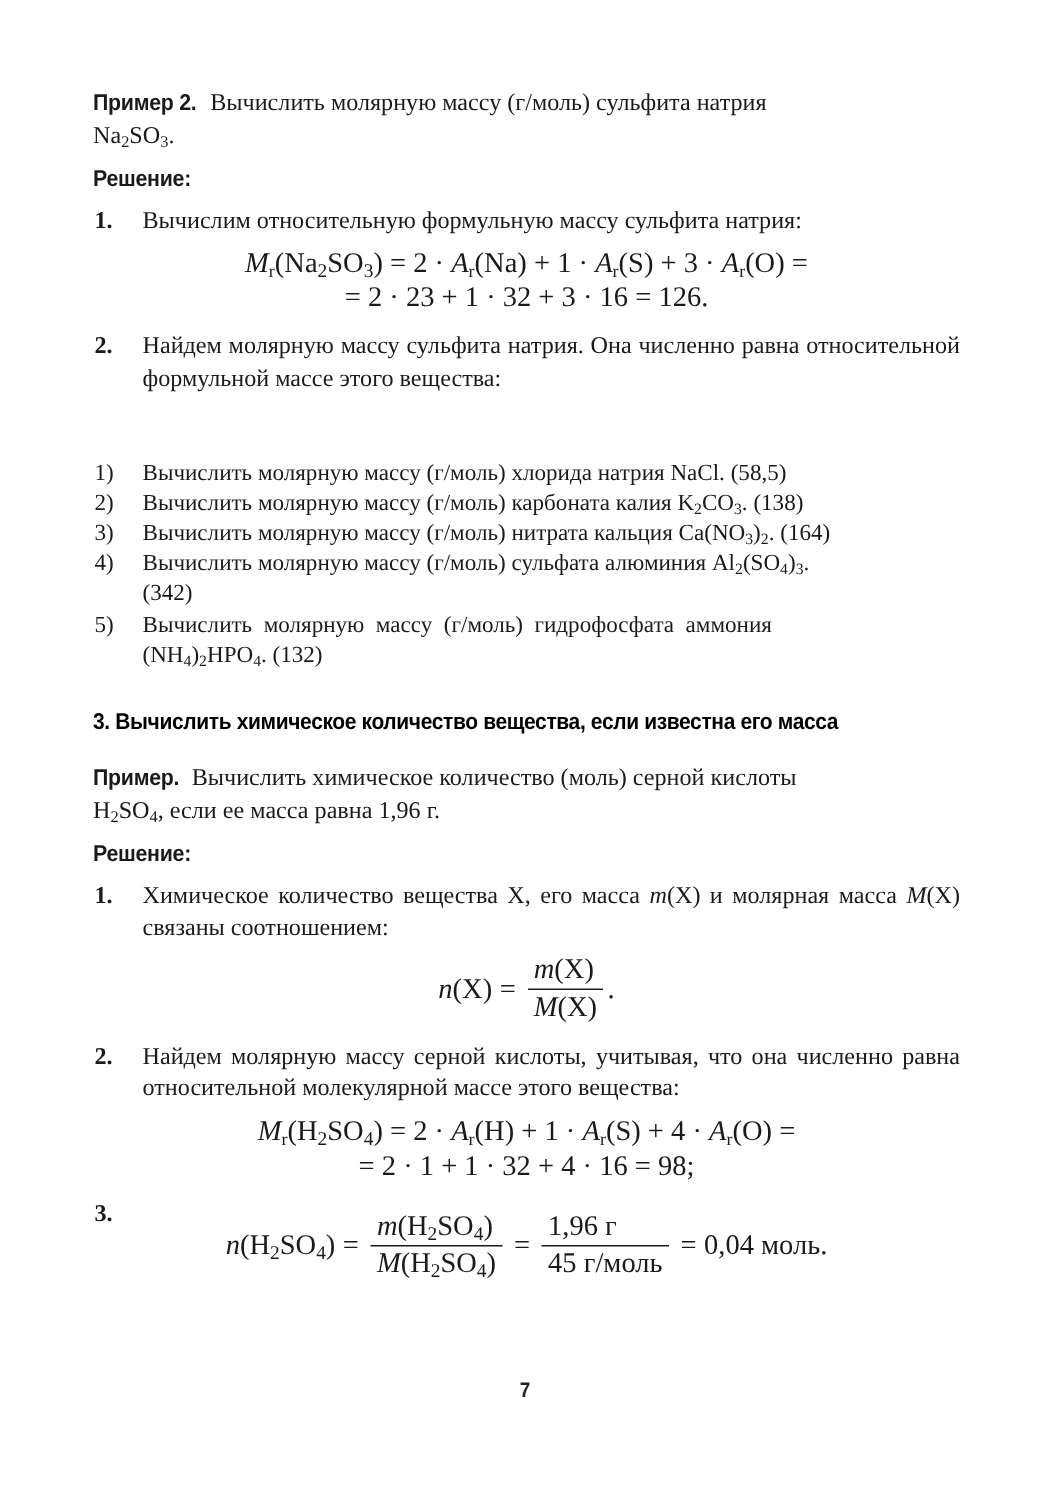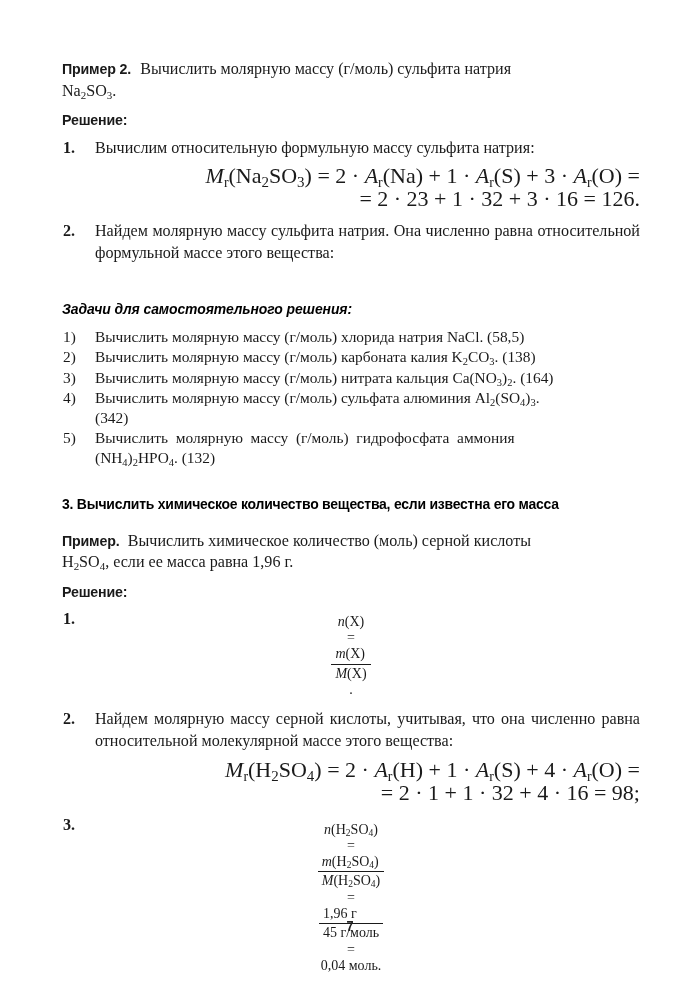--- a/index.html
+++ b/index.html
@@ -104,22 +104,22 @@
   .task.nojust { text-align: left; }
   .task > .num {
     position: absolute;
     left: 1px;
     top: 0;
     font-size: 15.4px;
   }
 
   
   .eq {
-    text-align: right;
-    font-size: 22px;
+    text-align: center;
+    font-size: 19px;
     line-height: 23px;
     white-space: nowrap;
   }
   .eq i, .mi { font-style: italic; }
   sub {
     font-size: 0.68em;
     vertical-align: -0.26em;
     line-height: 0;
   }
   .rsub {
@@ -145,22 +145,21 @@
   .frac > .d {
     display: block;
     padding: 1px 4px 0 4px;
     line-height: 1.18;
   }
   .eqrow {
     display: flex;
     justify-content: center;
     align-items: center;
     white-space: nowrap;
-    font-size: 14px;
-    flex-direction: column;
+    font-size: 19px;
   }
   .eqrow .op { margin: 0 5px; }
 
   .pageno {
     position: absolute;
     top: 918px;
     left: 0;
     width: 700px;
     text-align: center;
     font-family: "Liberation Sans Narrow", "Liberation Sans", sans-serif;
@@ -219,23 +218,20 @@
         <span class="num">2.</span>
         <span>Найдем молярную массу сульфита натрия. Она численно равна относительной формульной массе этого вещества:</span>
       </li>
     </ul>
 
     <div class="sp-8"></div>
 
 
     <div class="sp-26"></div>
 
-    <p class="para nojust">
-      <span class="tasks-head">Задачи для самостоятельного решения:</span>
-    </p>
 
     <div class="sp-8"></div>
 
     <ul class="tasklist">
       <li class="task nojust">
         <span class="num">1)</span>
         <span>Вычислить молярную массу (г/моль) хлорида натрия NaCl. (58,5)</span>
       </li>
       <li class="task nojust">
         <span class="num">2)</span>
@@ -273,20 +269,21 @@
 
     <p class="para nojust">
       <span class="lbl-bold-cond">Решение:</span>
     </p>
 
     <div class="sp-6"></div>
 
     <ul class="steps">
       <li class="step">
         <span class="num">1.</span>
+        <span>Химическое количество вещества X, его масса <i>m</i>(X) и молярная масса <i>M</i>(X) связаны соотношением:</span>
       </li>
     </ul>
 
     <div class="sp-6"></div>
 
     <div class="eqrow">
       <span><i>n</i>(X)</span>
       <span class="op">=</span>
       <span class="frac">
         <span class="n"><i>m</i>(X)</span>

